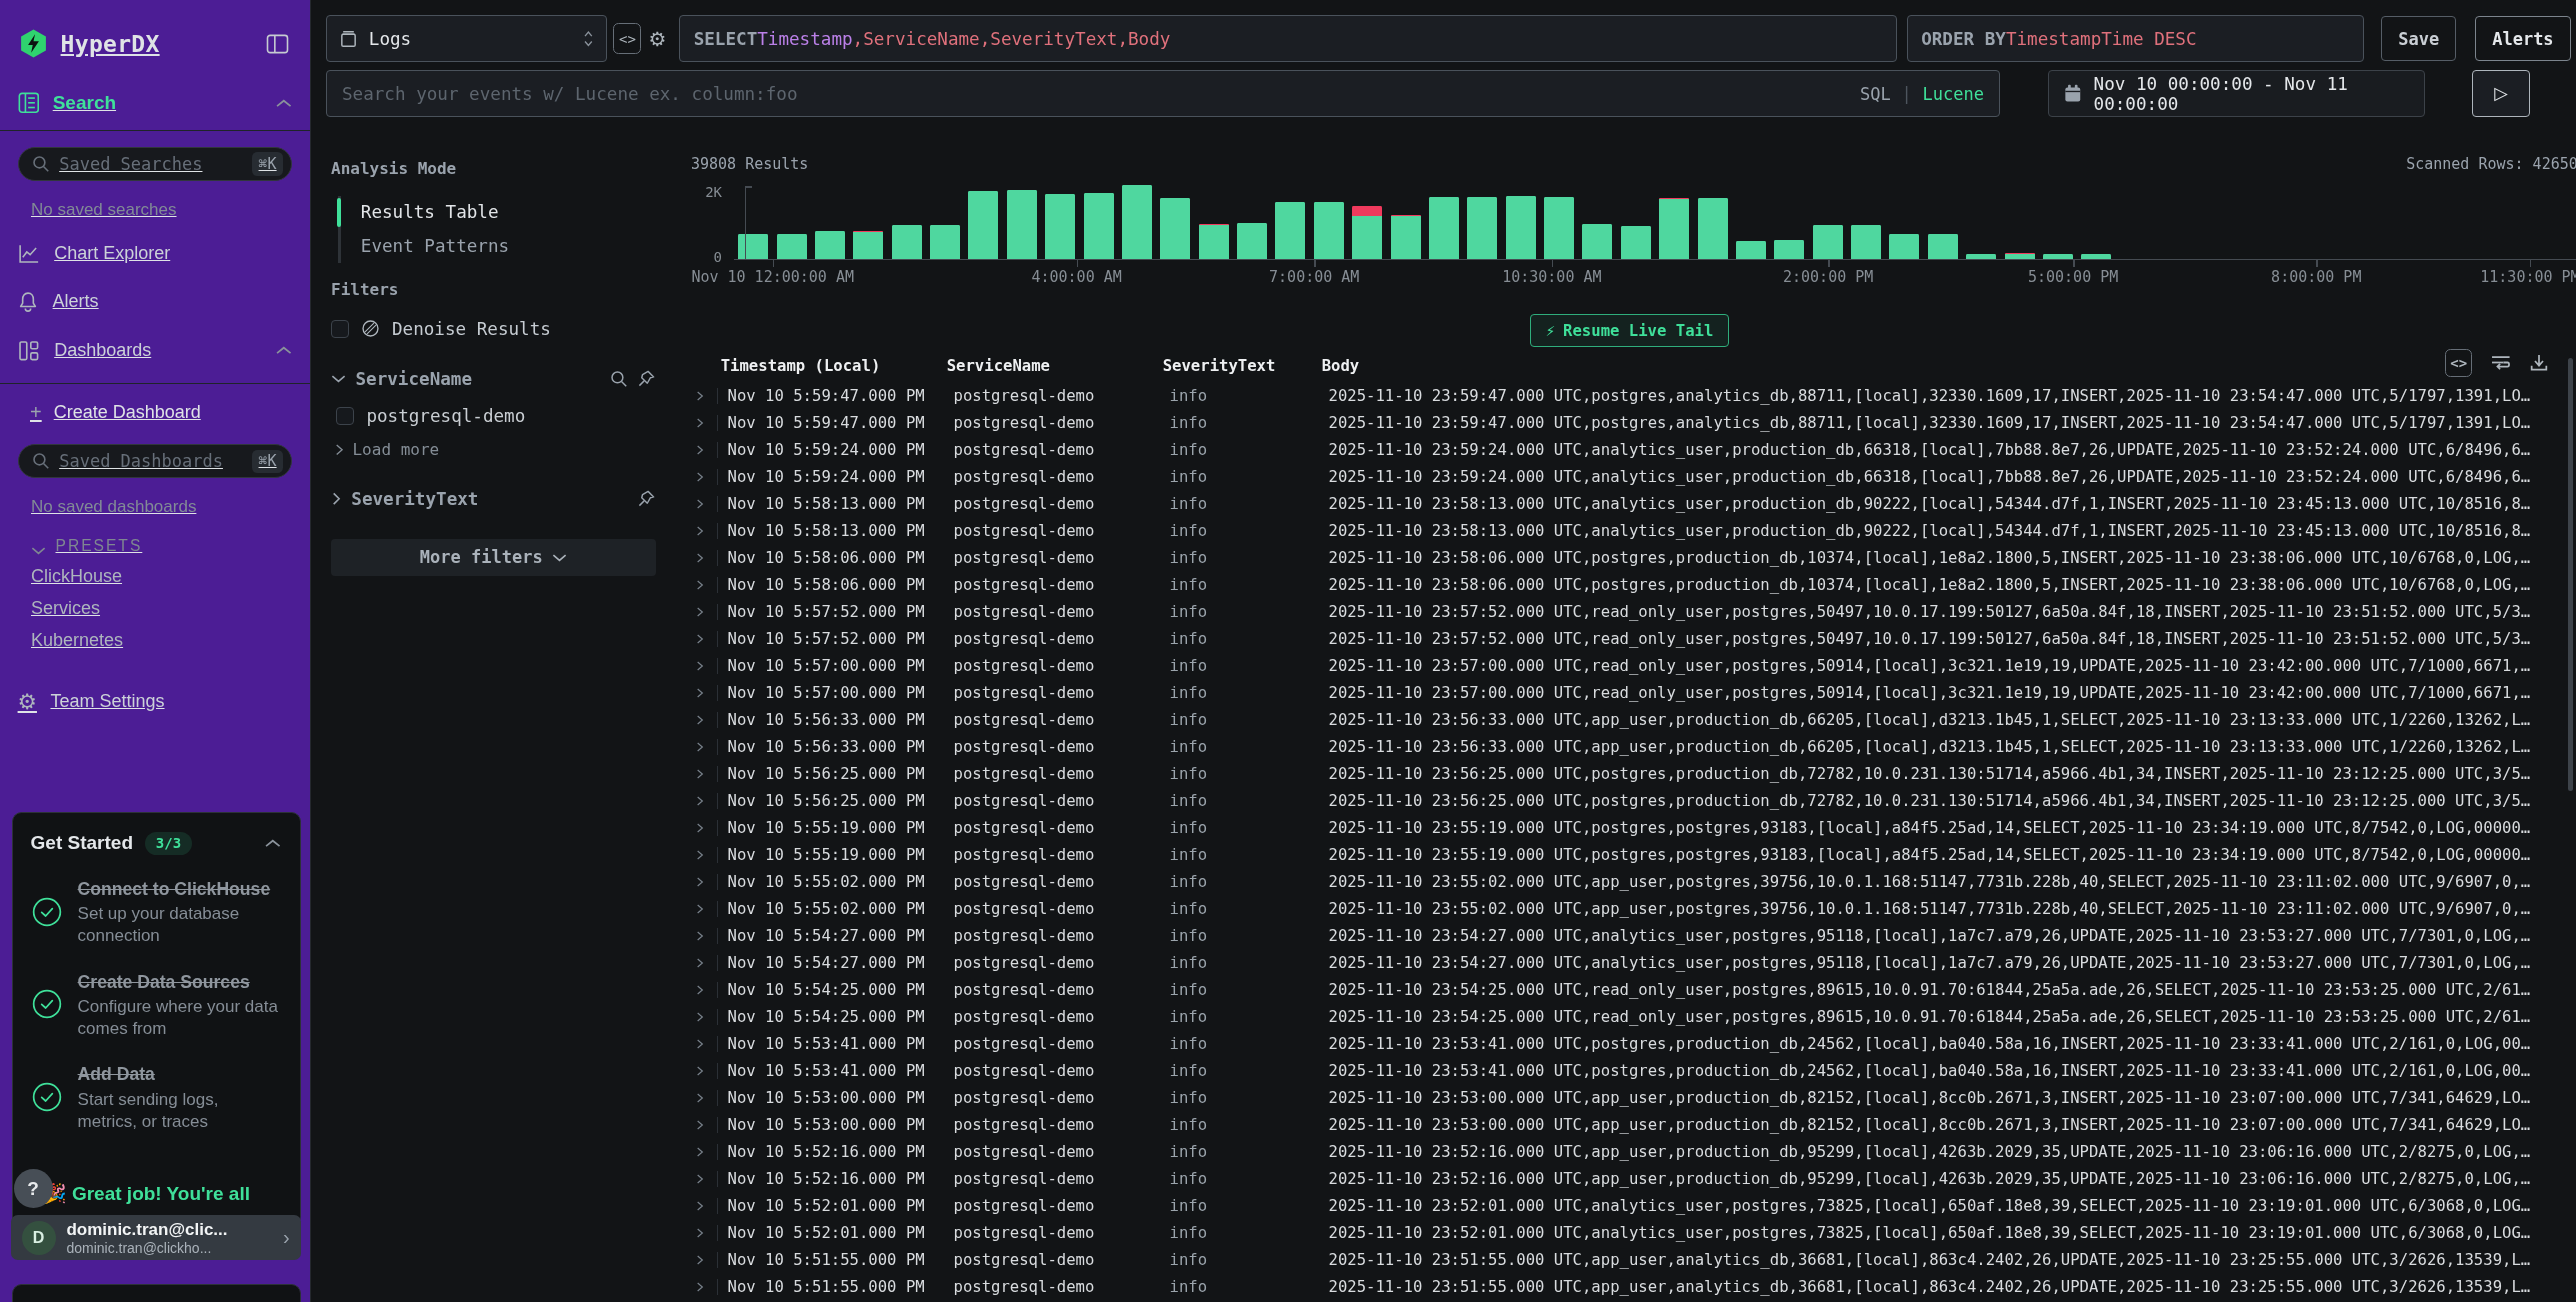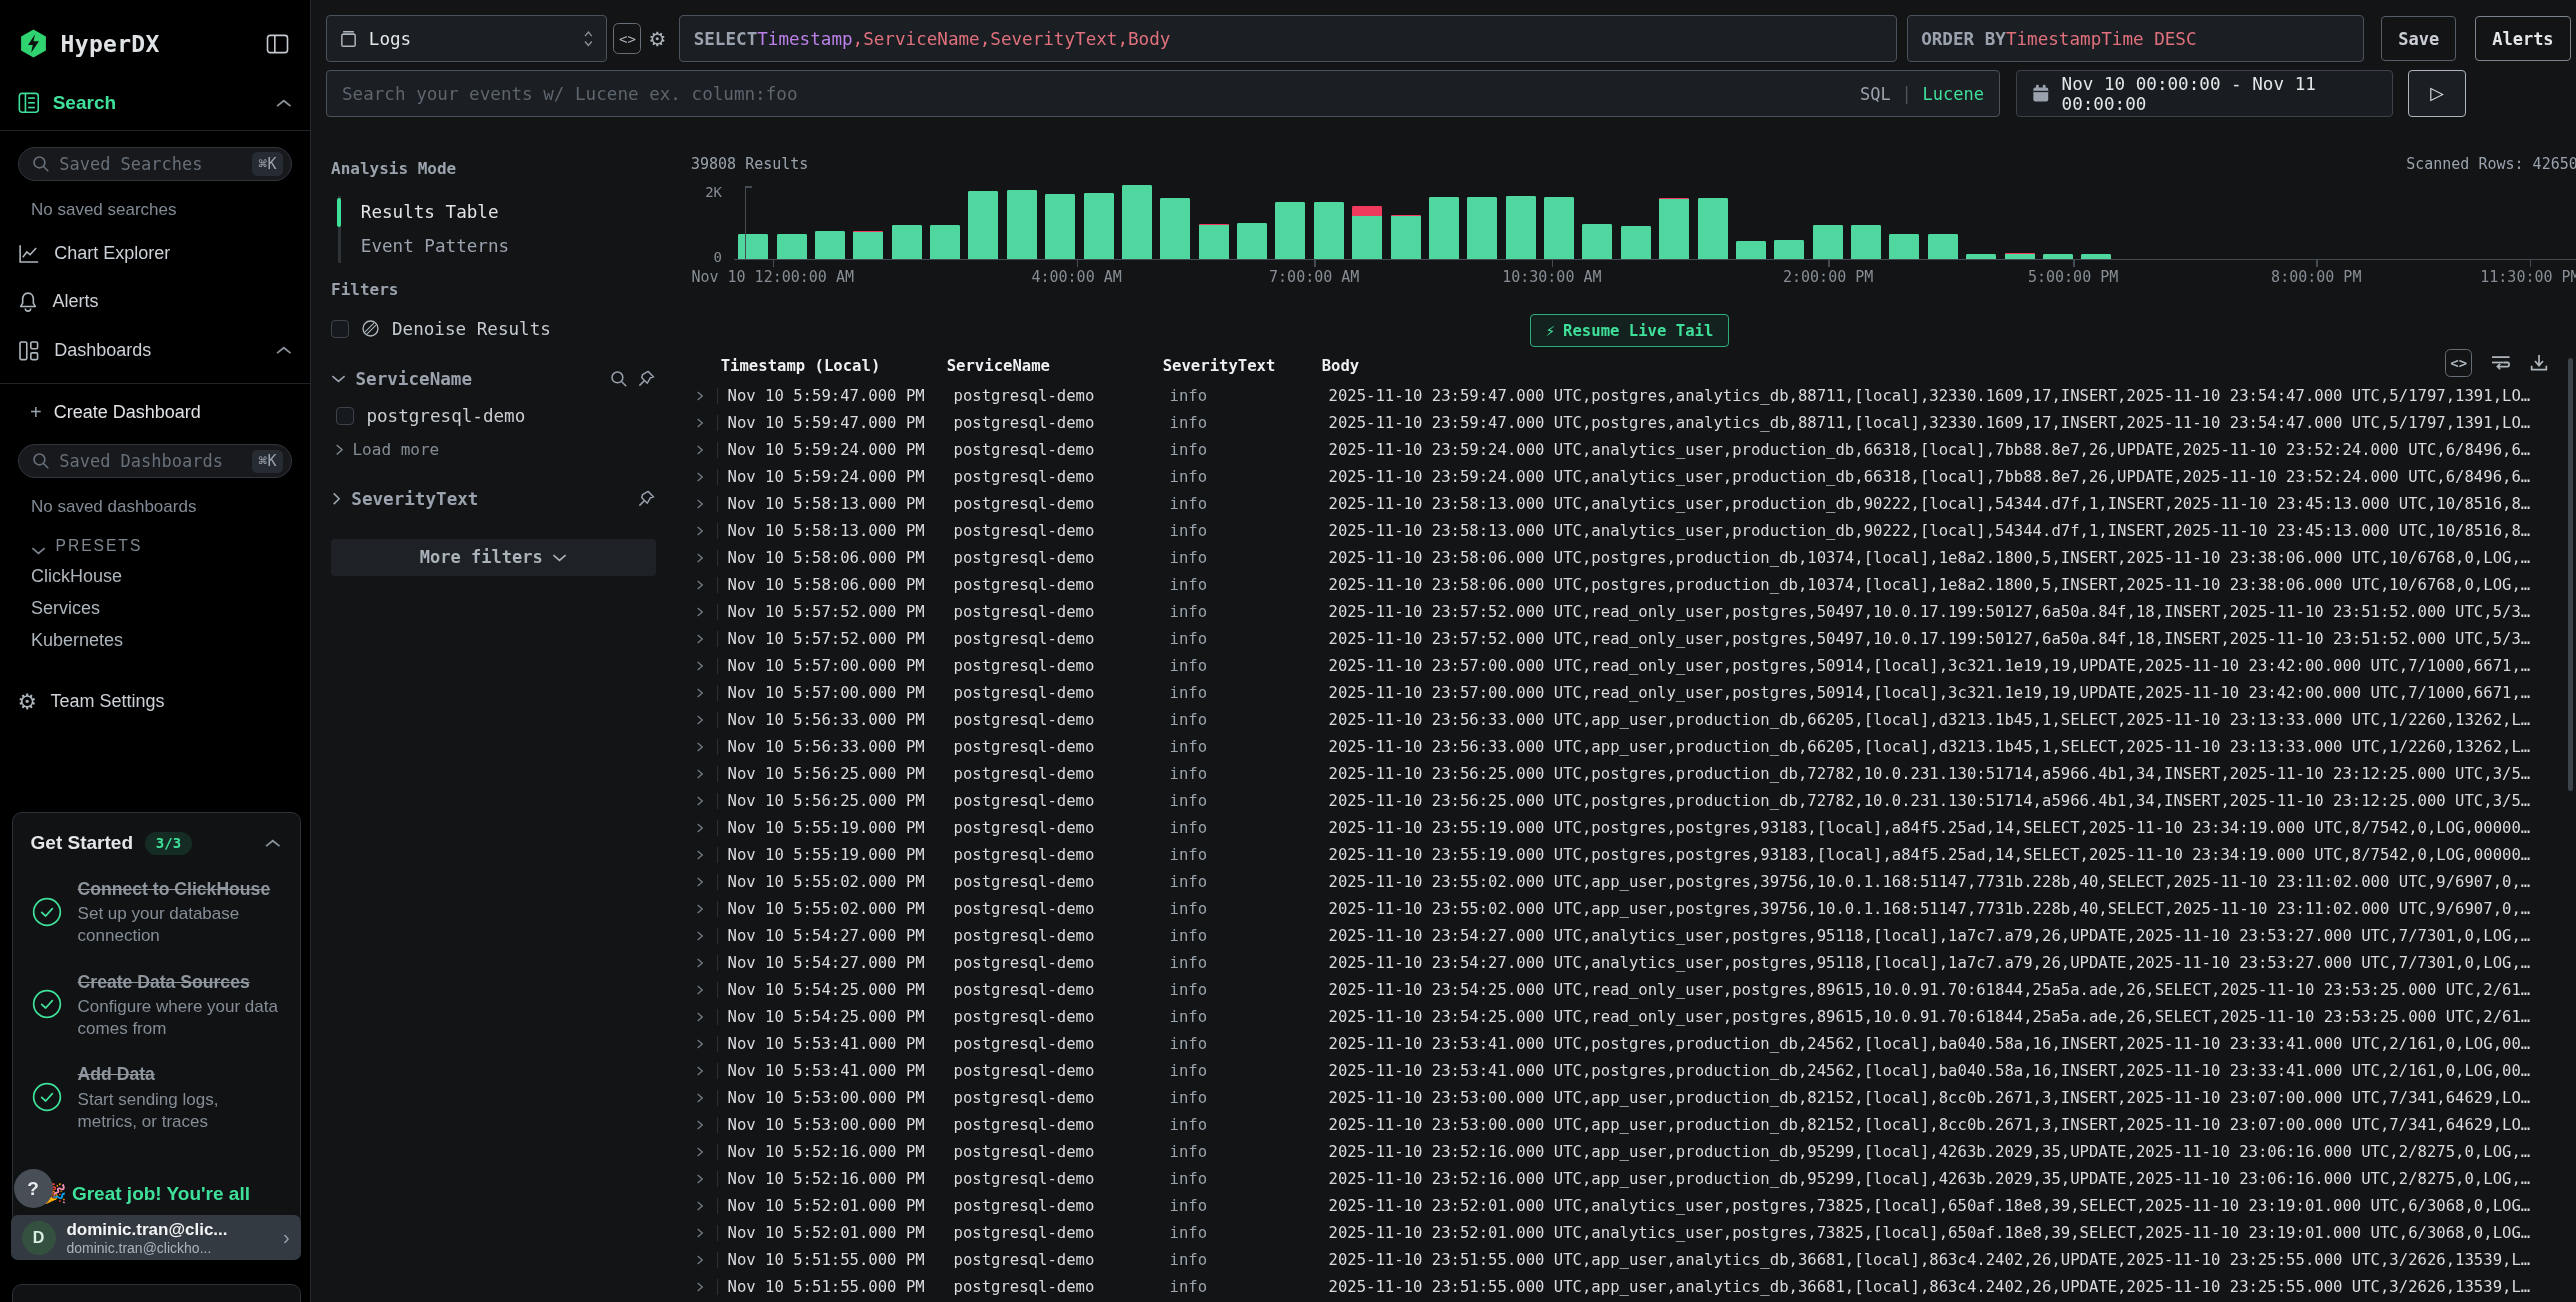--- a/index.html
+++ b/index.html
@@ -1,20 +1,20 @@
 <!DOCTYPE html>
 <html style="font-size:10.8px"><head>
 <meta charset="utf-8">
 <style>
   * { margin:0; padding:0; box-sizing:border-box; }
   html,body { width:2576px; height:1303px; overflow:hidden; }
   body { background:#121416; font-family:"Liberation Sans","DejaVu Sans",sans-serif; color:#dfe3e6; display:flex; position:relative; }
 
   
-  .sidebar { width:311px; min-width:311px; height:100%; background:#000000; border-right:1.4px solid #25292e; position:relative; }
+  .sidebar { width:311px; min-width:311px; height:100%; background:#4c1d95; border-right:1.4px solid #25292e; position:relative;text-decoration:underline; }
   .logo-row { display:flex; align-items:center; gap:12px; padding:26px 17.6px 0 17.6px; }
   .logo-title { font-size:23px; font-weight:700; letter-spacing:0.3px; font-family:"DejaVu Sans Mono",monospace; }
   .logo-row .spacer { flex:1; }
   .sect-head { display:flex; align-items:center; gap:13.5px; padding:31px 17.6px 16px 17.6px; border-bottom:1.4px solid #1f2428; }
   .sect-head .label { color:#3fe09a; font-weight:700; font-size:19px; flex:1; }
   .pill-input { margin:16px 17.6px 0 17.6px; height:34px; background:#17191d; border:1.4px solid #31363c; border-radius:19px; display:flex; align-items:center; padding:0 8px 0 13.5px; gap:9.5px; }
   .pill-input input { flex:1; background:transparent; border:0; outline:none; color:#c6ccd2; font-size:17px; font-family:"DejaVu Sans Mono",monospace; min-width:0; }
   .pill-input input::placeholder { color:#676f79; }
   .kbd { background:#272c32; color:#9aa3ad; border-radius:5.4px; padding:2.7px 6.8px; font-size:15px; font-family:"DejaVu Sans Mono",monospace; }
   .side-empty { color:#828b96; font-size:17px; padding:19px 17.6px 0 31px; }
@@ -51,21 +51,21 @@
   .tb-row { display:flex; align-items:center; }
   .box { background:#1b1e23; border:1.4px solid #4a525b; border-radius:4px; height:47px; display:flex; align-items:center; }
   .src-select { width:281px; padding:0 12px; gap:10.8px; cursor:pointer; }
   .src-label { flex:1; font-size:17.6px; color:#e4e7ea; font-family:"DejaVu Sans Mono",monospace; }
   .icon-btn { width:30px; height:35px; display:flex; align-items:center; justify-content:center; cursor:pointer; color:#aeb6bd; }
   .code-box { border:1.4px solid #666e77; border-radius:5.4px; width:28px; height:31px; font-size:14px; color:#aeb6bd; display:flex; align-items:center; justify-content:center; font-family:"DejaVu Sans Mono",monospace; }
   .query-input { flex:1; margin-left:6.8px; padding:0 13.5px; font-size:17.6px; font-family:"DejaVu Sans Mono",monospace; white-space:nowrap; overflow:hidden; }
   .order-input { width:457px; margin-left:10px; padding:0 13.5px; font-size:17.6px; font-family:"DejaVu Sans Mono",monospace; white-space:nowrap; overflow:hidden; }
   .tb-btn { margin-left:17.6px; height:45px; border:1.4px solid #555d66; border-radius:4px; background:transparent; color:#c9ced4; font-size:17px; font-weight:700; font-family:"DejaVu Sans Mono",monospace; padding:0 16px; cursor:pointer; }
   .tb-btn.bright { border-color:#7c848d; color:#e4e7ea; margin-left:19px; }
-  .row2 { margin-top:8px; }
+  .row2 { margin-top:8px;gap:32px; }
   .search-input { flex:none; width:1674px; padding:0 15px; gap:12px; }
   .search-input input { flex:1; background:transparent; border:0; outline:none; color:#dfe3e6; font-size:17.6px; font-family:"DejaVu Sans Mono",monospace; }
   .search-input input::placeholder { color:#5d656e; }
   .lang-toggle { display:flex; gap:10.8px; font-size:17px; font-family:"DejaVu Sans Mono",monospace; align-items:center; }
   .lang-sql { color:#9aa3ad; cursor:pointer; }
   .lang-sep { color:#4d555e; }
   .lang-lucene { color:#3fe09a; cursor:pointer; }
   .date-box { width:377px; margin-left:16px; padding:0 15px; gap:12px; font-size:17.6px; font-family:"DejaVu Sans Mono",monospace; color:#e4e7ea; background:#191c20; border-color:#3c4249; cursor:pointer; }
   .play-btn { width:58px; margin-left:15px; border-color:#aeb5bc; justify-content:center; font-size:17.6px; color:#e4e7ea; cursor:pointer; }
 

